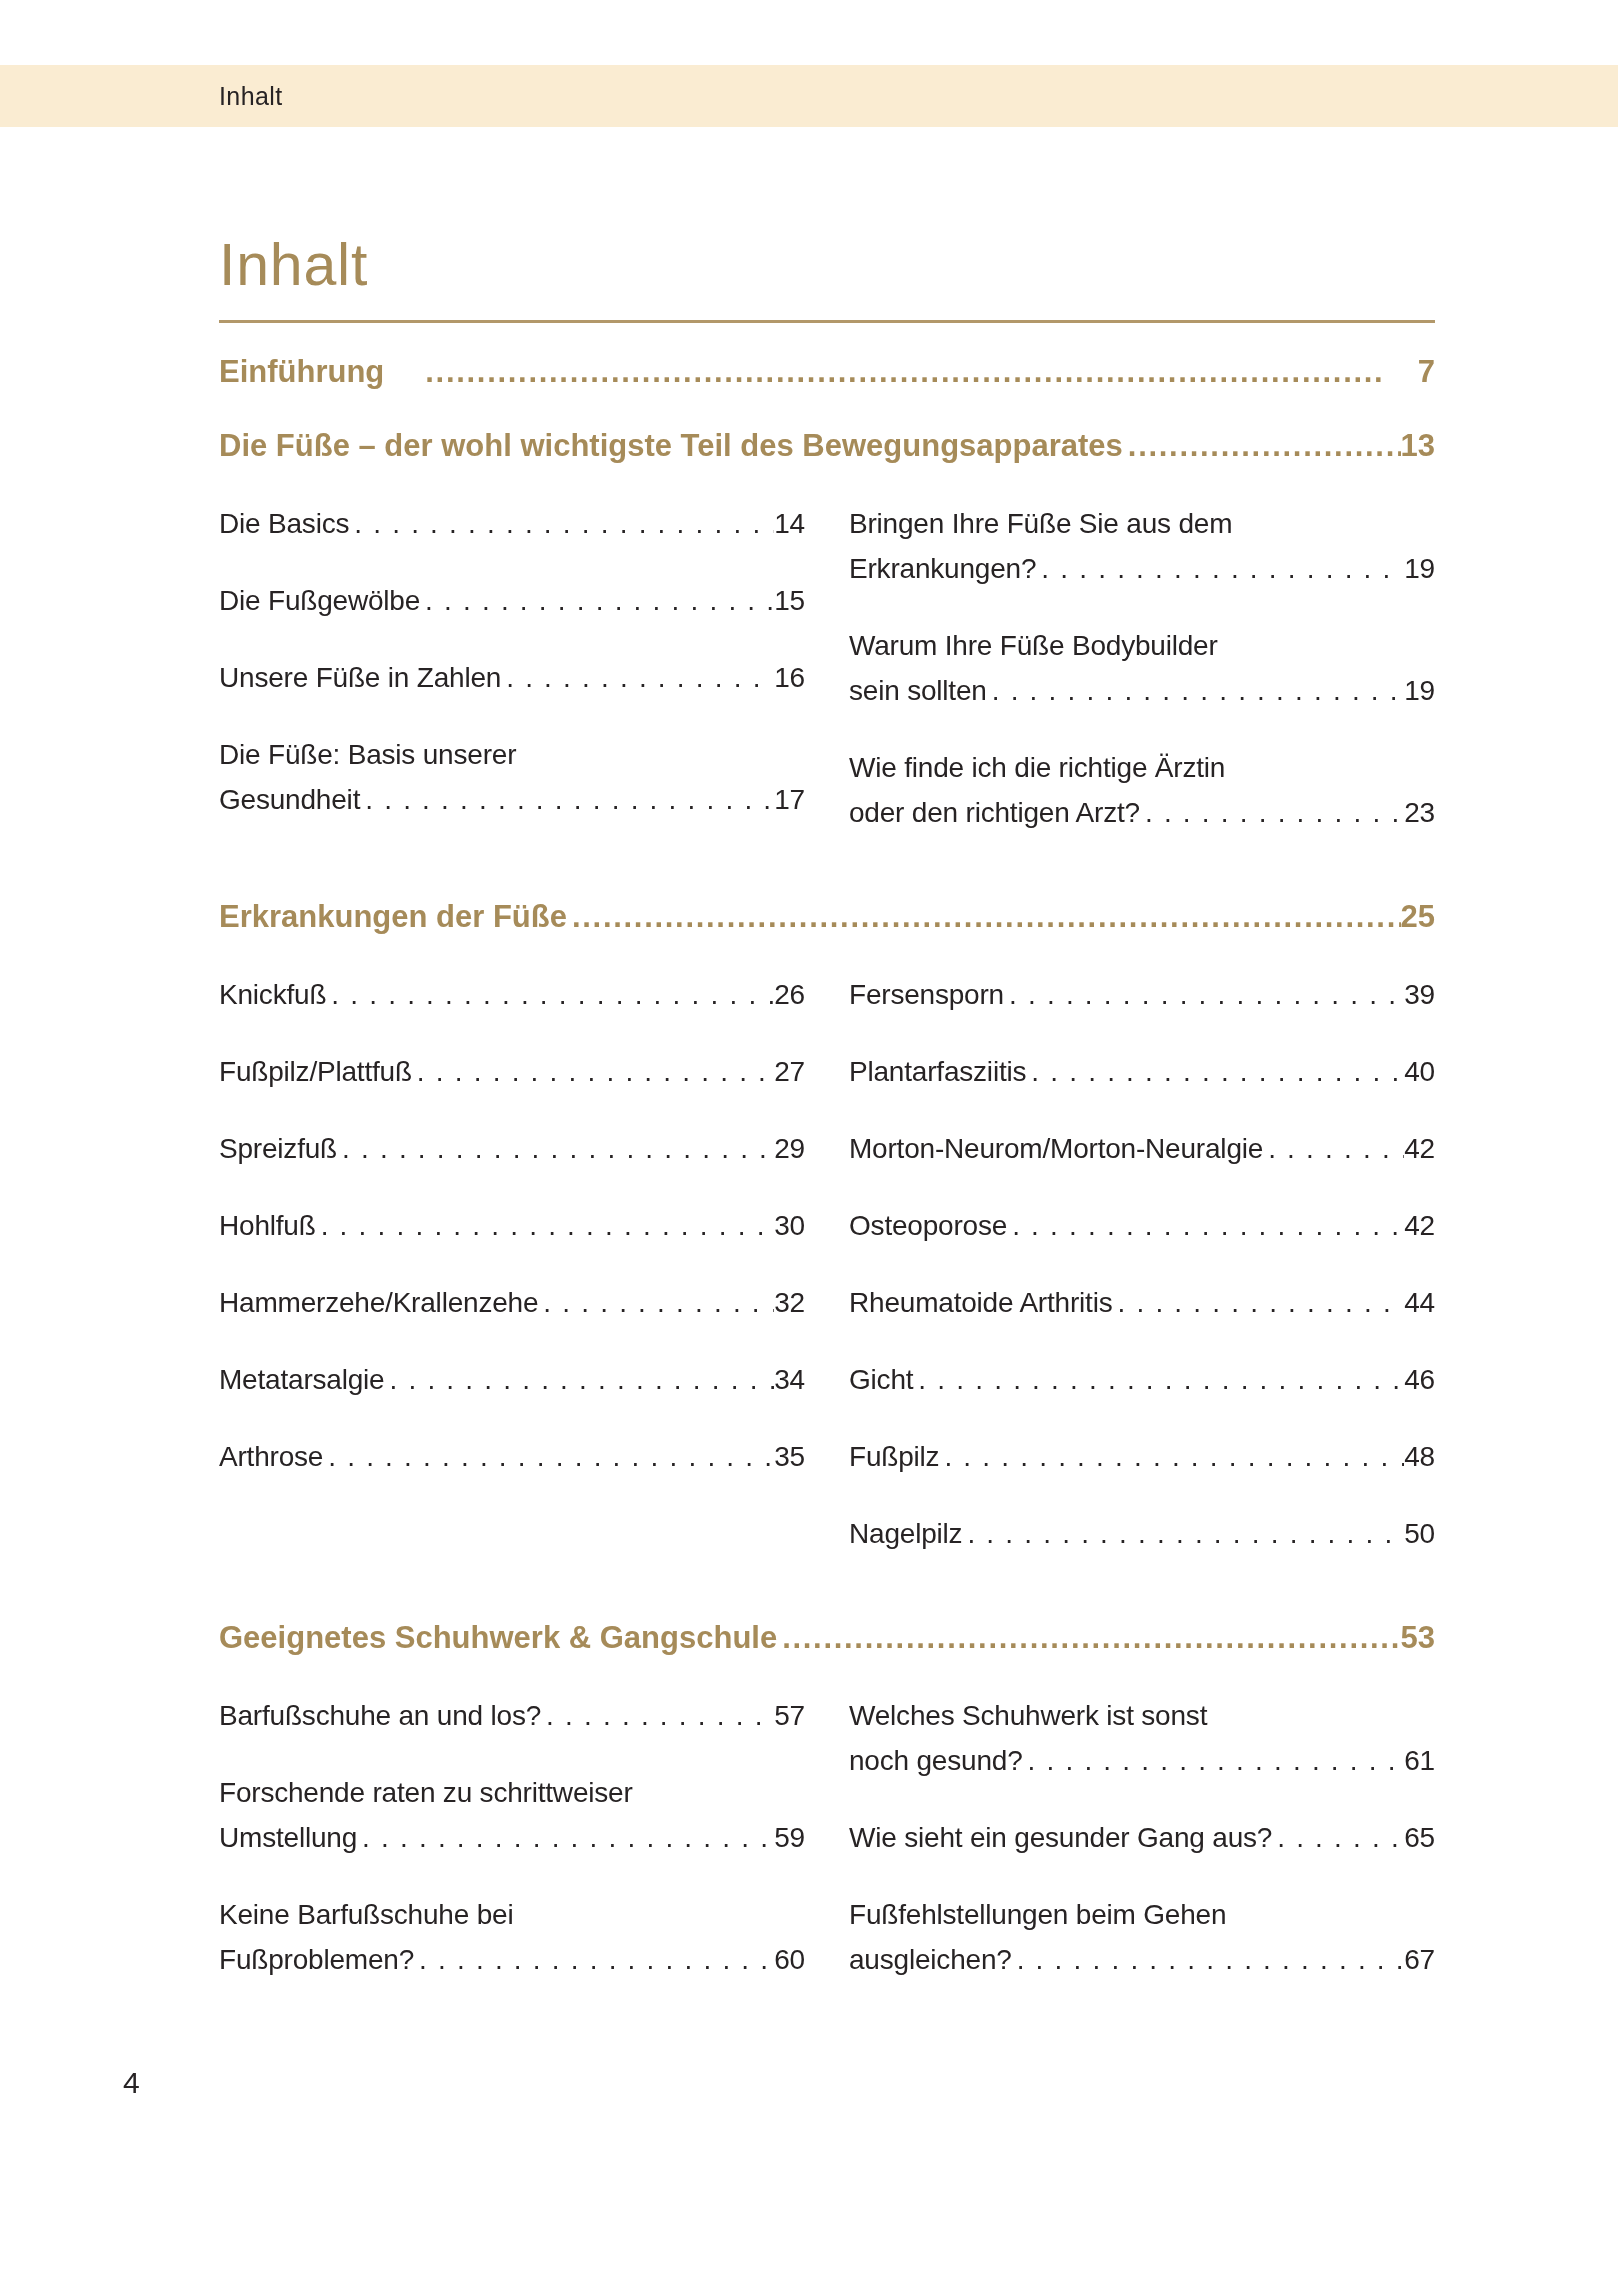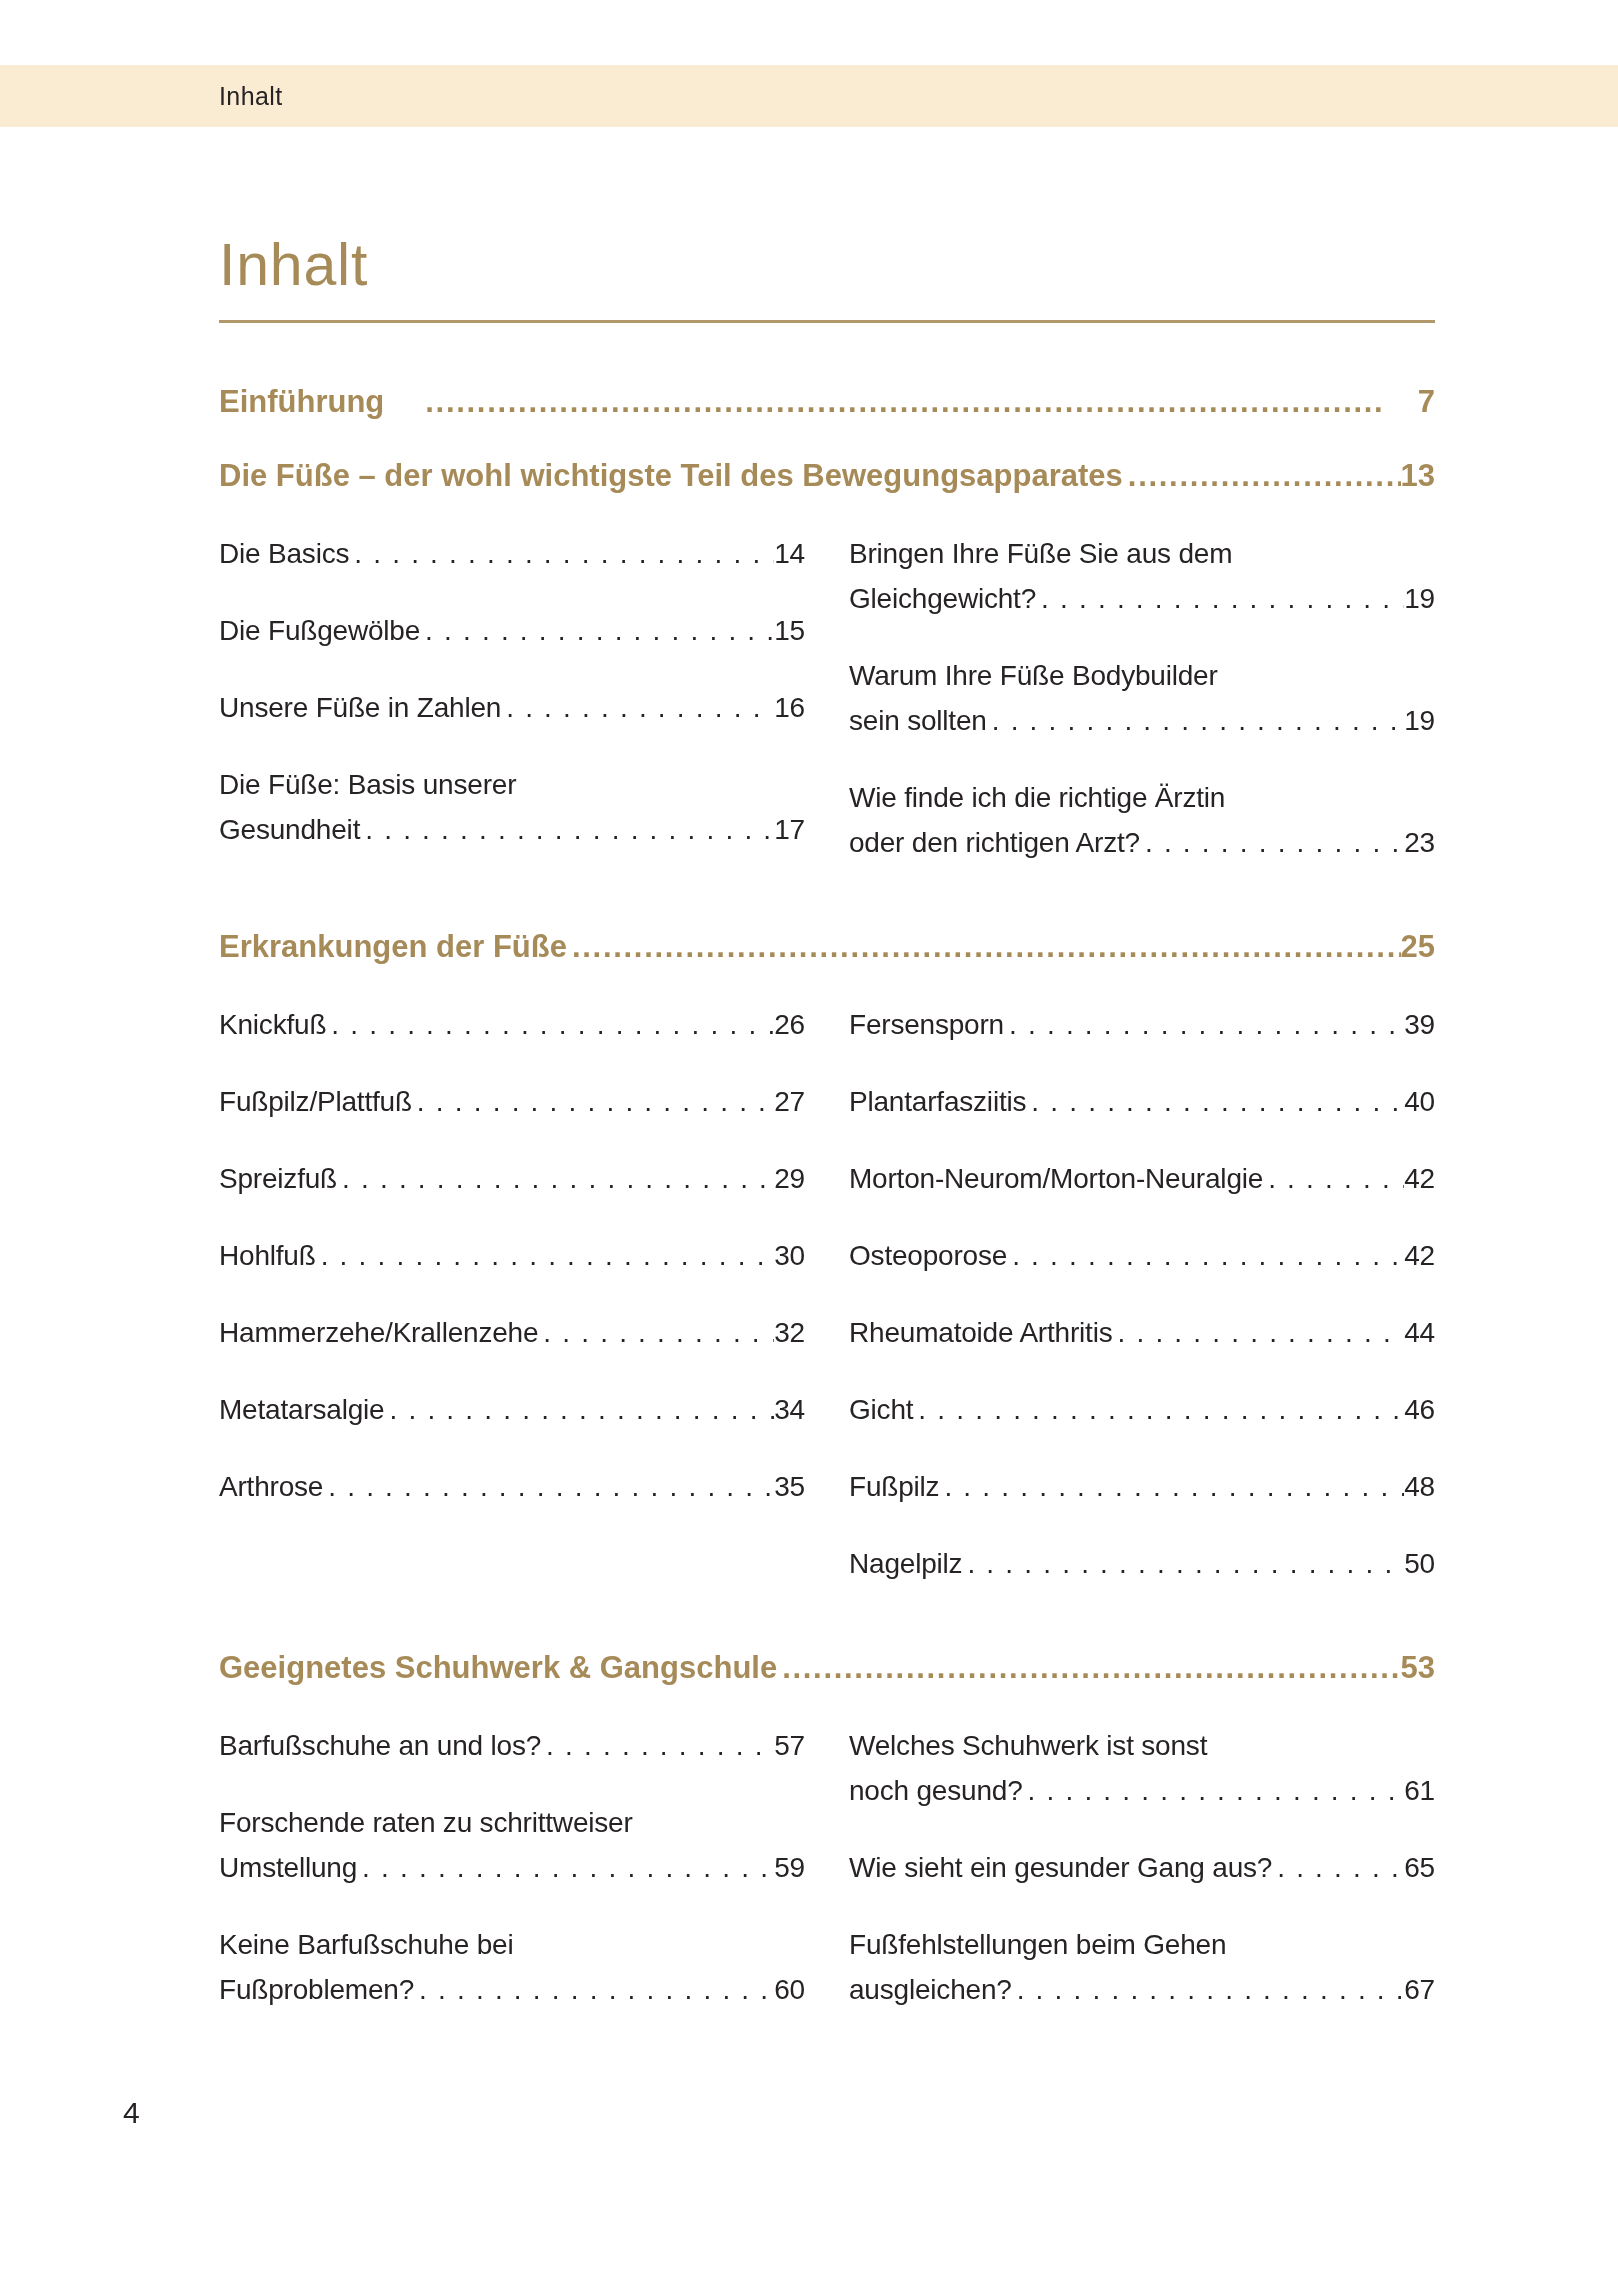--- a/index.html
+++ b/index.html
@@ -52,21 +52,21 @@
   .sec-head {
     display: flex;
     align-items: baseline;
     margin: 0 0 37px 0;
     font-size: 31px;
     line-height: 37px;
     font-weight: 700;
     color: #a68b59;
   }
   .sec-head:first-child { margin-top: 31px; }
-  .toc-section:first-child .sec-head { margin-top: 60px; gap: 36px; }
+  .toc-section:first-child .sec-head { margin-top: 30px; gap: 36px; }
   .sec-title { white-space: nowrap; }
   .sec-page { white-space: nowrap; }
   .dots {
     flex: 1 1 auto;
     overflow: hidden;
     white-space: nowrap;
     min-width: 16.6px;
     padding: 0 3.3px 0 5px;
   }
   .h-dots::after {
@@ -160,21 +160,21 @@
                 <span class="pg">17</span>
               </div>
             </div>
           </div>
       <div class="col col-right">
             <div class="entry">
               <div class="line">
                 <span class="lbl">Bringen Ihre Füße Sie aus dem</span>
               </div>
               <div class="line">
-                <span class="lbl">Gleichgewicht?</span>
+                <span class="lbl">Erkrankungen?</span>
                 <span class="dots e-dots"></span>
                 <span class="pg">19</span>
               </div>
             </div>
             <div class="entry">
               <div class="line">
                 <span class="lbl">Warum Ihre Füße Bodybuilder</span>
               </div>
               <div class="line">
                 <span class="lbl">sein sollten</span>

